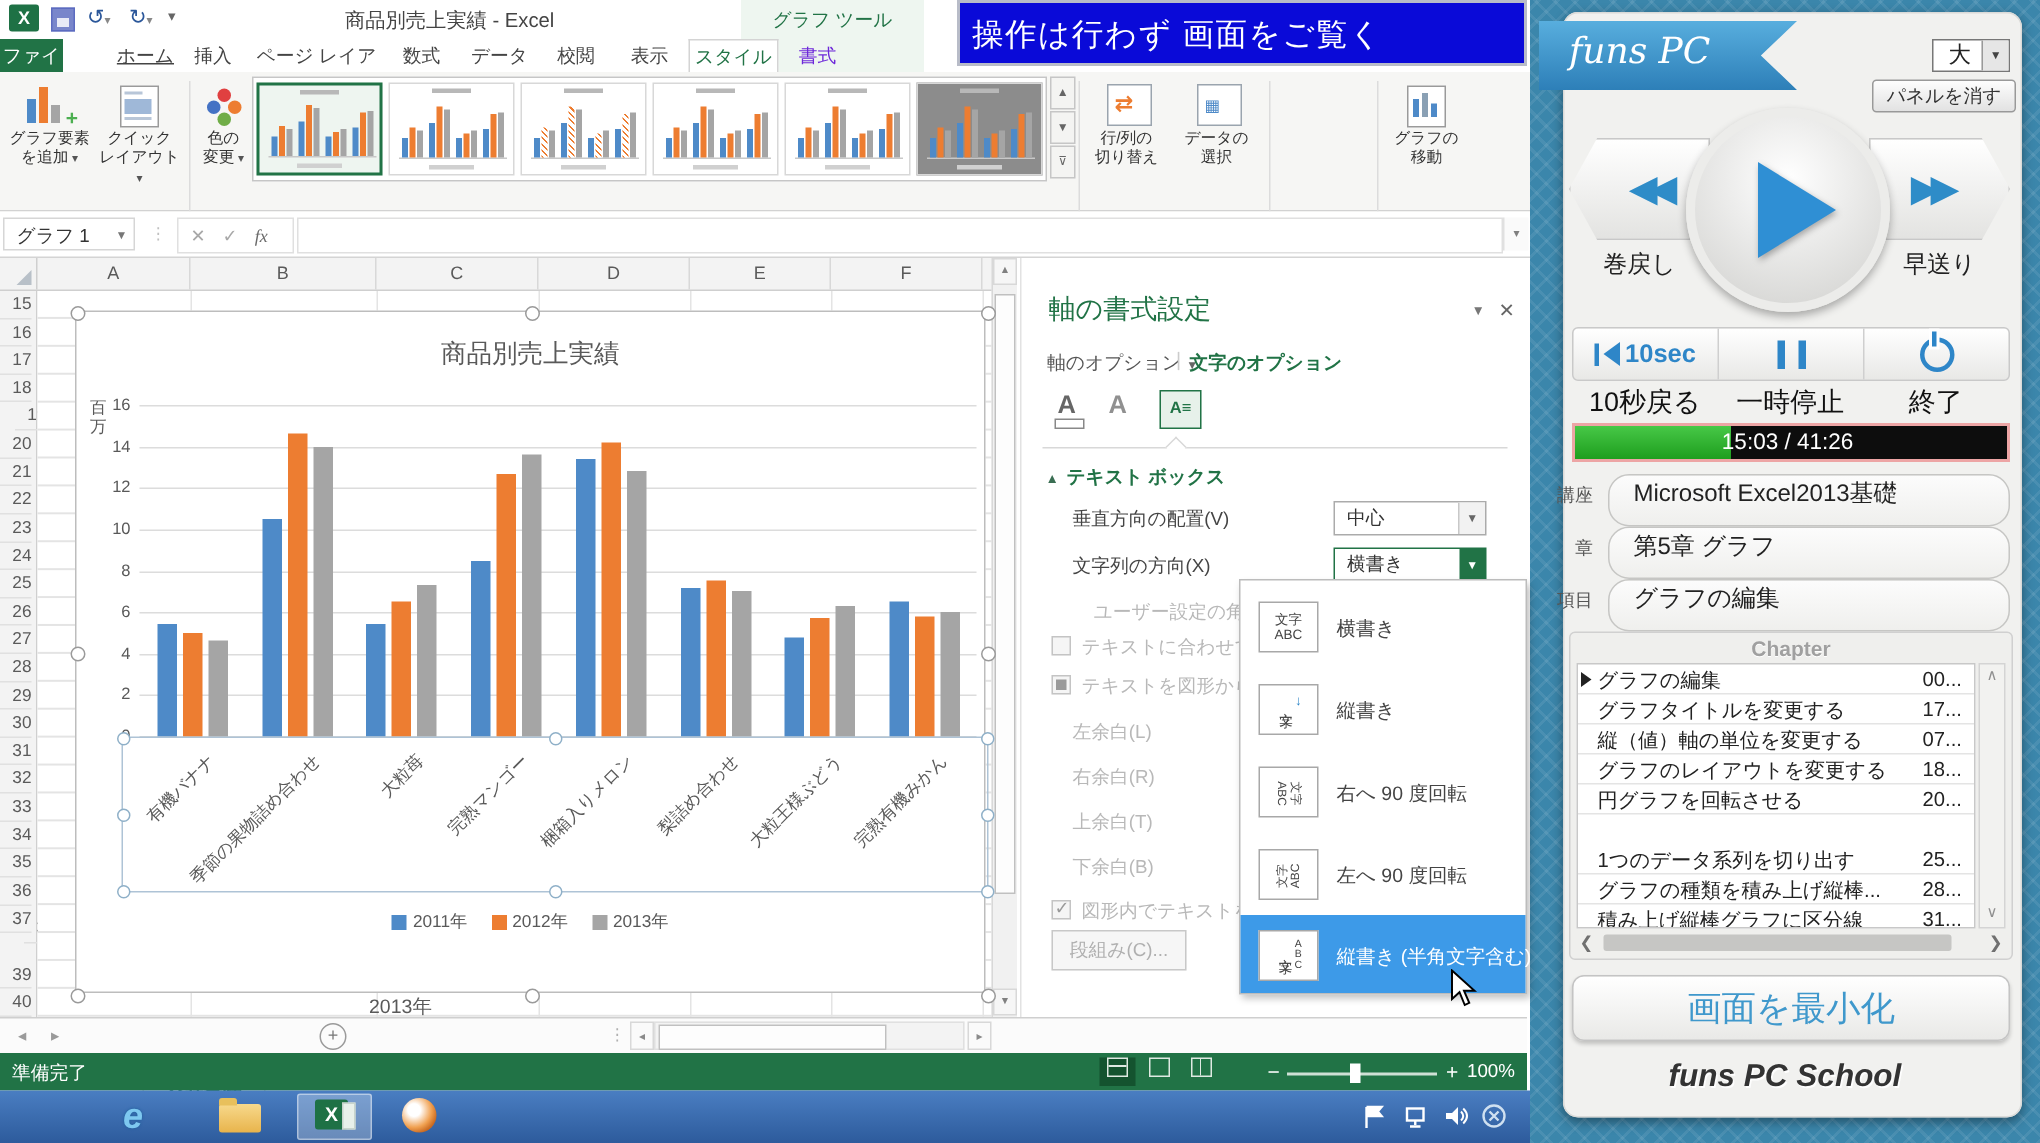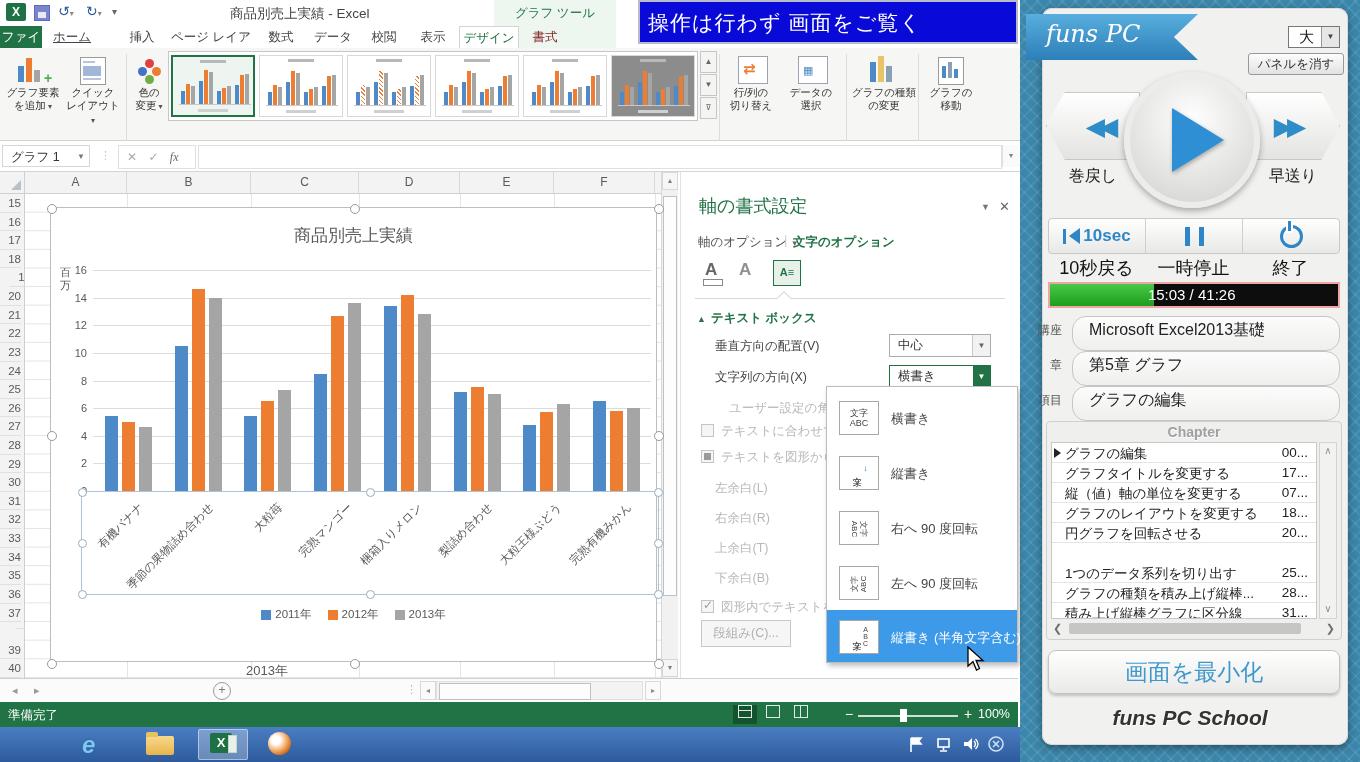--- a/index.html
+++ b/index.html
@@ -19,21 +19,21 @@
   #tb-title{position:absolute;left:230px;top:5px;font-size:13.5px;color:#444;}
   #ctx-bg{position:absolute;left:494px;top:0;width:122px;height:48px;background:#eef6f0;}
   #tb-context{position:absolute;left:500px;top:5px;width:110px;text-align:center;font-size:12.5px;color:#217346;}
   #banner{position:absolute;left:638px;top:0;width:380px;height:44px;background:#0a0ad8;
     border:2px solid #b8bcc8;box-sizing:border-box;color:#fff;font-size:21px;
     padding:7px 0 0 8px;letter-spacing:1px;z-index:90;white-space:nowrap;overflow:hidden;}
   #tabrow{position:absolute;left:0;top:26px;width:1020px;height:22px;}
   .tab{position:absolute;top:0;height:22px;font-size:12.5px;color:#444;padding:0 13px;line-height:22px;}
   .tab.file{background:#217346;color:#fff;}
   .tab.active{background:#fff;color:#217346;border:1px solid #d4d4d4;border-bottom:none;box-sizing:border-box;}
-  .tab.ctx{color:#7f1d1d;}
+  .tab.ctx{color:#6d28d9;}
   #ribbon{position:absolute;left:0;top:48px;width:1020px;height:93px;background:#f6f6f4;border-bottom:1px solid #d2d2d2;box-sizing:border-box;}
   .rbtn{position:absolute;top:4px;width:58px;height:82px;text-align:center;}
   .ricon{position:relative;height:32px;margin-top:2px;}
   .rlabel{font-size:10.5px;color:#333;line-height:13px;white-space:pre-line;}
   .drop::after{content:" ▾";font-size:8px;color:#555;}
   .rsep{position:absolute;top:6px;width:1px;height:108px;background:#dcdcdc;}
   .rgroup-label{position:absolute;top:122px;font-size:10.5px;color:#777;text-align:center;}
   
   .ic-bars{position:absolute;left:14px;top:4px;width:26px;height:24px;}
   .ic-bars i{position:absolute;bottom:0;width:6px;}
@@ -260,28 +260,28 @@
       <div class="qat" id="redo-icon">↻<span class="qat-drop">▾</span></div>
       <div id="qat-more">▾</div>
       <div id="tb-title">商品別売上実績 - Excel</div>
       <div id="ctx-bg"></div>
       <div id="tb-context">グラフ ツール</div>
       <div id="banner">操作は行わず 画面をご覧く</div>
     </div>
 
     <div id="tabrow">
         <div class="tab file" style="left: 0px; width: 42px; text-align: center; padding: 0px;">ファイル</div>
-        <div class="tab" style="left: 44px; width: 56px; text-align: center; padding: 0px; text-decoration: underline;">ホーム</div>
+        <div class="tab" style="left: 60px; width: 56px; text-align: right; padding: 0px; text-decoration: underline;">ホーム</div>
         <div class="tab" style="left: 119px; width: 46px; text-align: center; padding: 0px;">挿入</div>
         <div class="tab" style="left: 168px; width: 86px; text-align: center; padding: 0px;">ページ レイアウト</div>
         <div class="tab" style="left: 257px; width: 48px; text-align: center; padding: 0px;">数式</div>
         <div class="tab" style="left: 308px; width: 50px; text-align: center; padding: 0px;">データ</div>
         <div class="tab" style="left: 361px; width: 46px; text-align: center; padding: 0px;">校閲</div>
         <div class="tab" style="left: 410px; width: 46px; text-align: center; padding: 0px;">表示</div>
-        <div class="tab active" style="left: 459px; width: 60px; text-align: center; padding: 0px;">デザイン</div>
+        <div class="tab active" style="left: 459px; width: 60px; text-align: center; padding: 0px;">スタイル</div>
         <div class="tab ctx" style="left: 522px; width: 46px; text-align: center; padding: 0px;">書式</div>
       </div>
 
     <div id="ribbon">
       <div class="rbtn" style="left:4px;">
         <div class="ricon">
           <span class="ic-bars">
               <i style="left:0;height:16px;background:#4e8ac8;"></i>
               <i style="left:8px;height:24px;background:#ed7d31;"></i>
               <i style="left:16px;height:12px;background:#a5a5a5;"></i>
@@ -443,31 +443,20 @@
       <div class="rbtn" style="left:782px;">
         <div class="ricon">
             <span class="tblicon">
               <i style="color:#4e8ac8;font-size:11px;top:7px;">▦</i>
             </span>
           </div>
         <div class="rlabel">データの
 選択</div>
       </div>
       <div class="rsep" style="left:846px;"></div>
-      <div class="rbtn" style="left:852px;width:64px;">
-        <div class="ricon">
-          <span class="ic-bars" style="left:18px;">
-              <i style="left:0;height:20px;background:#4e8ac8;"></i>
-              <i style="left:8px;height:26px;background:#e8c468;"></i>
-              <i style="left:16px;height:16px;background:#8aa0b4;"></i>
-            </span>
-        </div>
-        <div class="rlabel">グラフの種類
-の変更</div>
-      </div>
       <div class="rsep" style="left:918px;"></div>
       <div class="rbtn" style="left:922px;">
         <div class="ricon">
           <span class="ic-page" style="left:16px;">
               <i style="left:3px;top:8px;width:4px;height:12px;background:#4e8ac8;"></i>
               <i style="left:9px;top:4px;width:4px;height:16px;background:#8aa0b4;"></i>
               <i style="left:15px;top:11px;width:4px;height:9px;background:#4e8ac8;"></i>
             </span>
         </div>
         <div class="rlabel">グラフの

